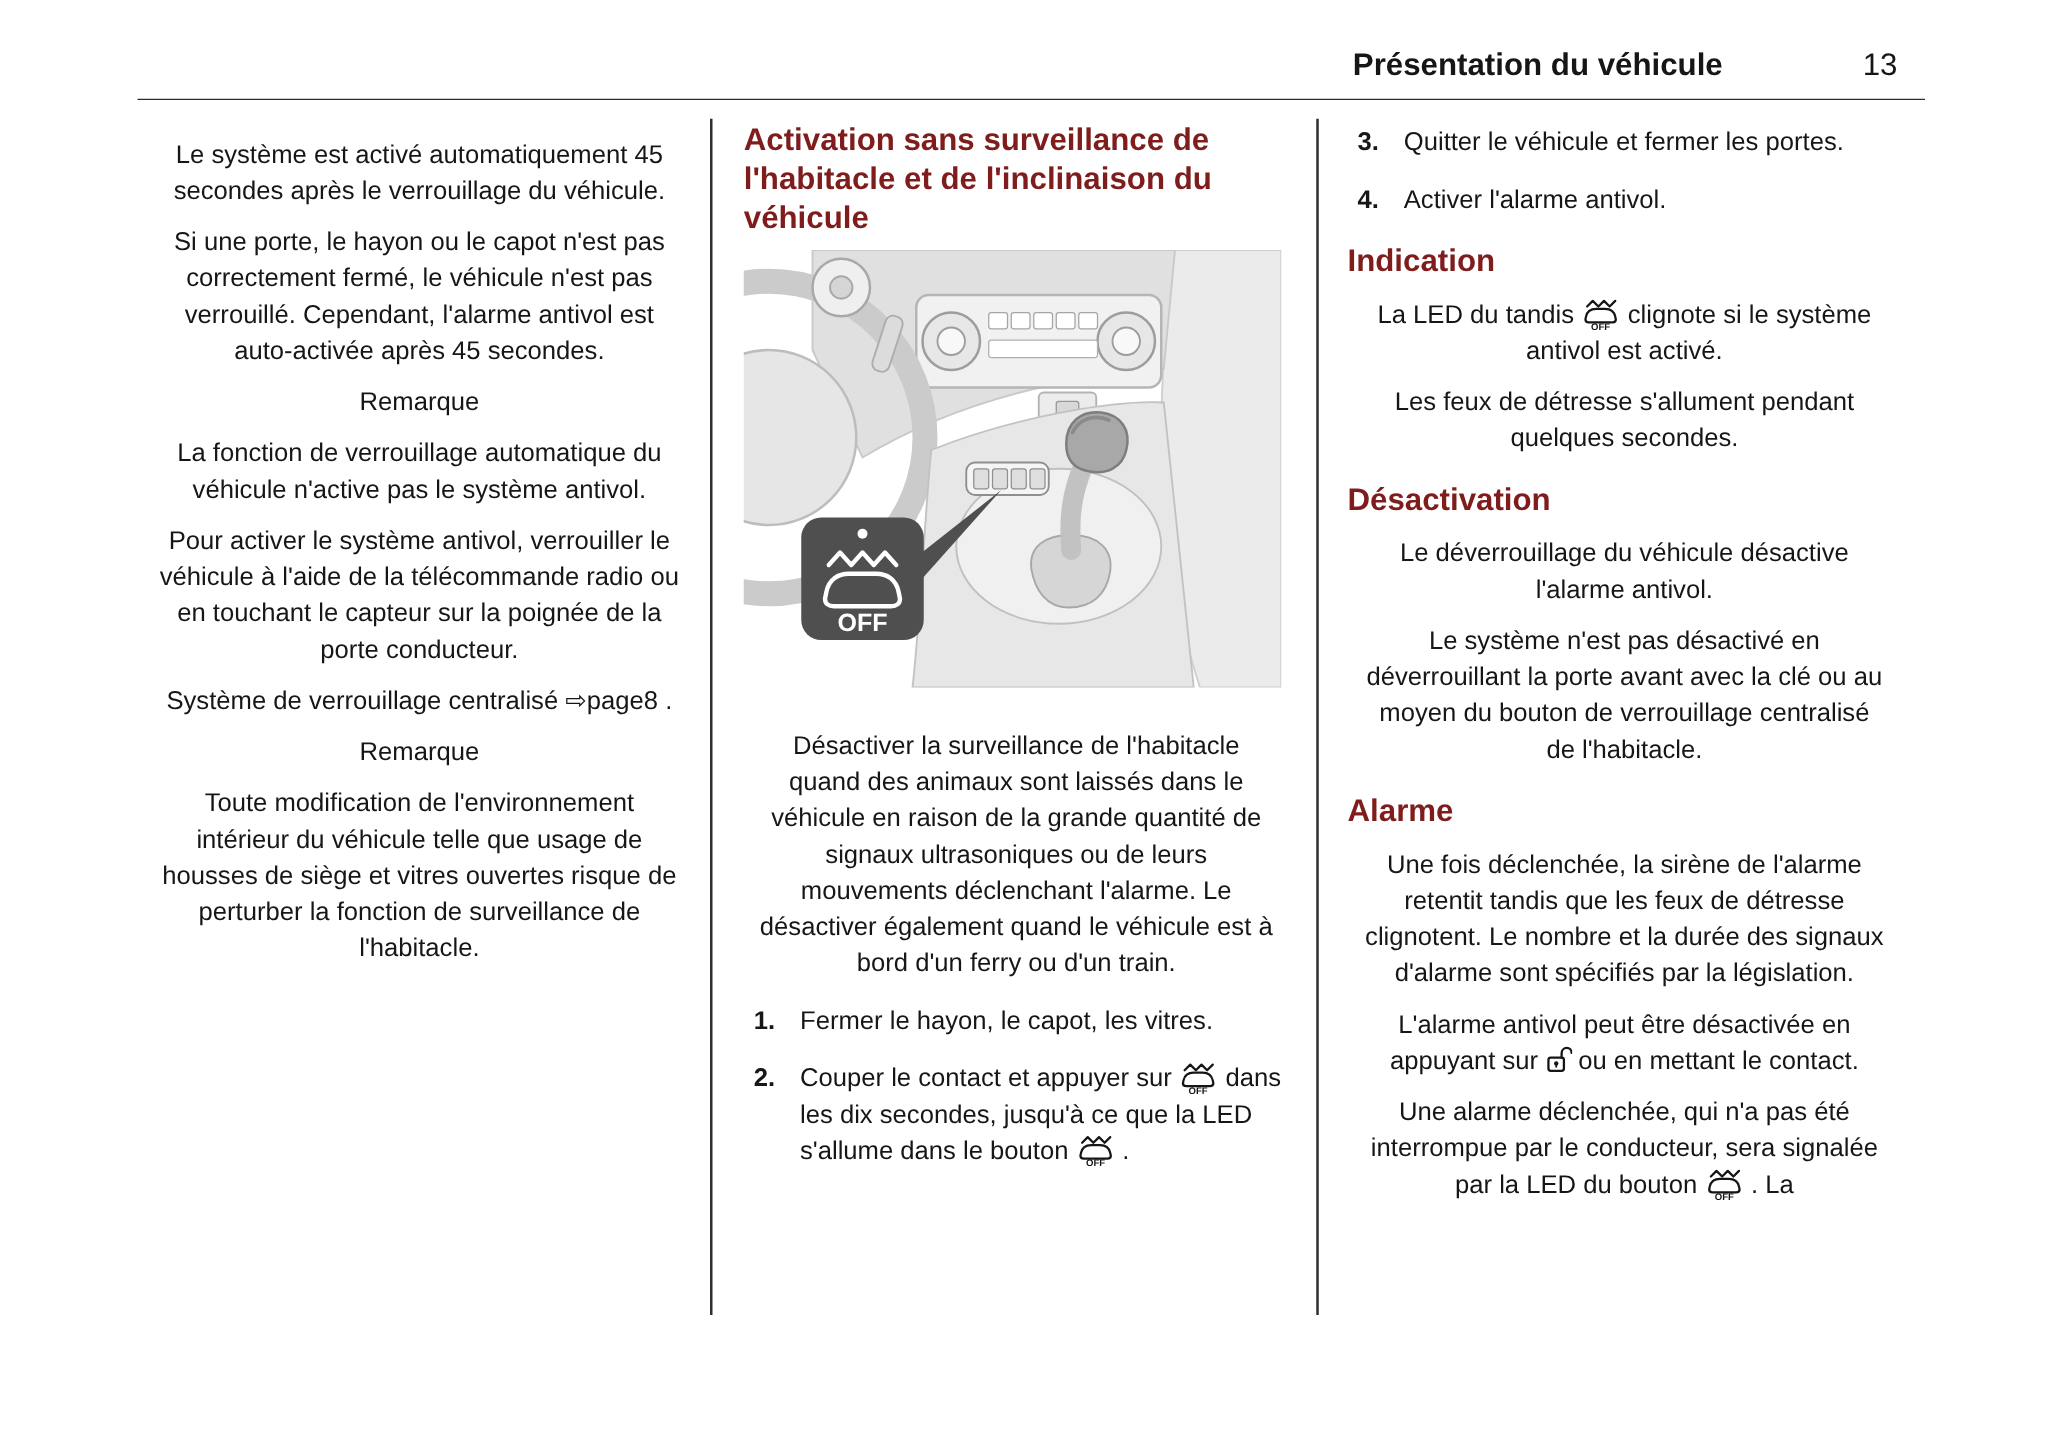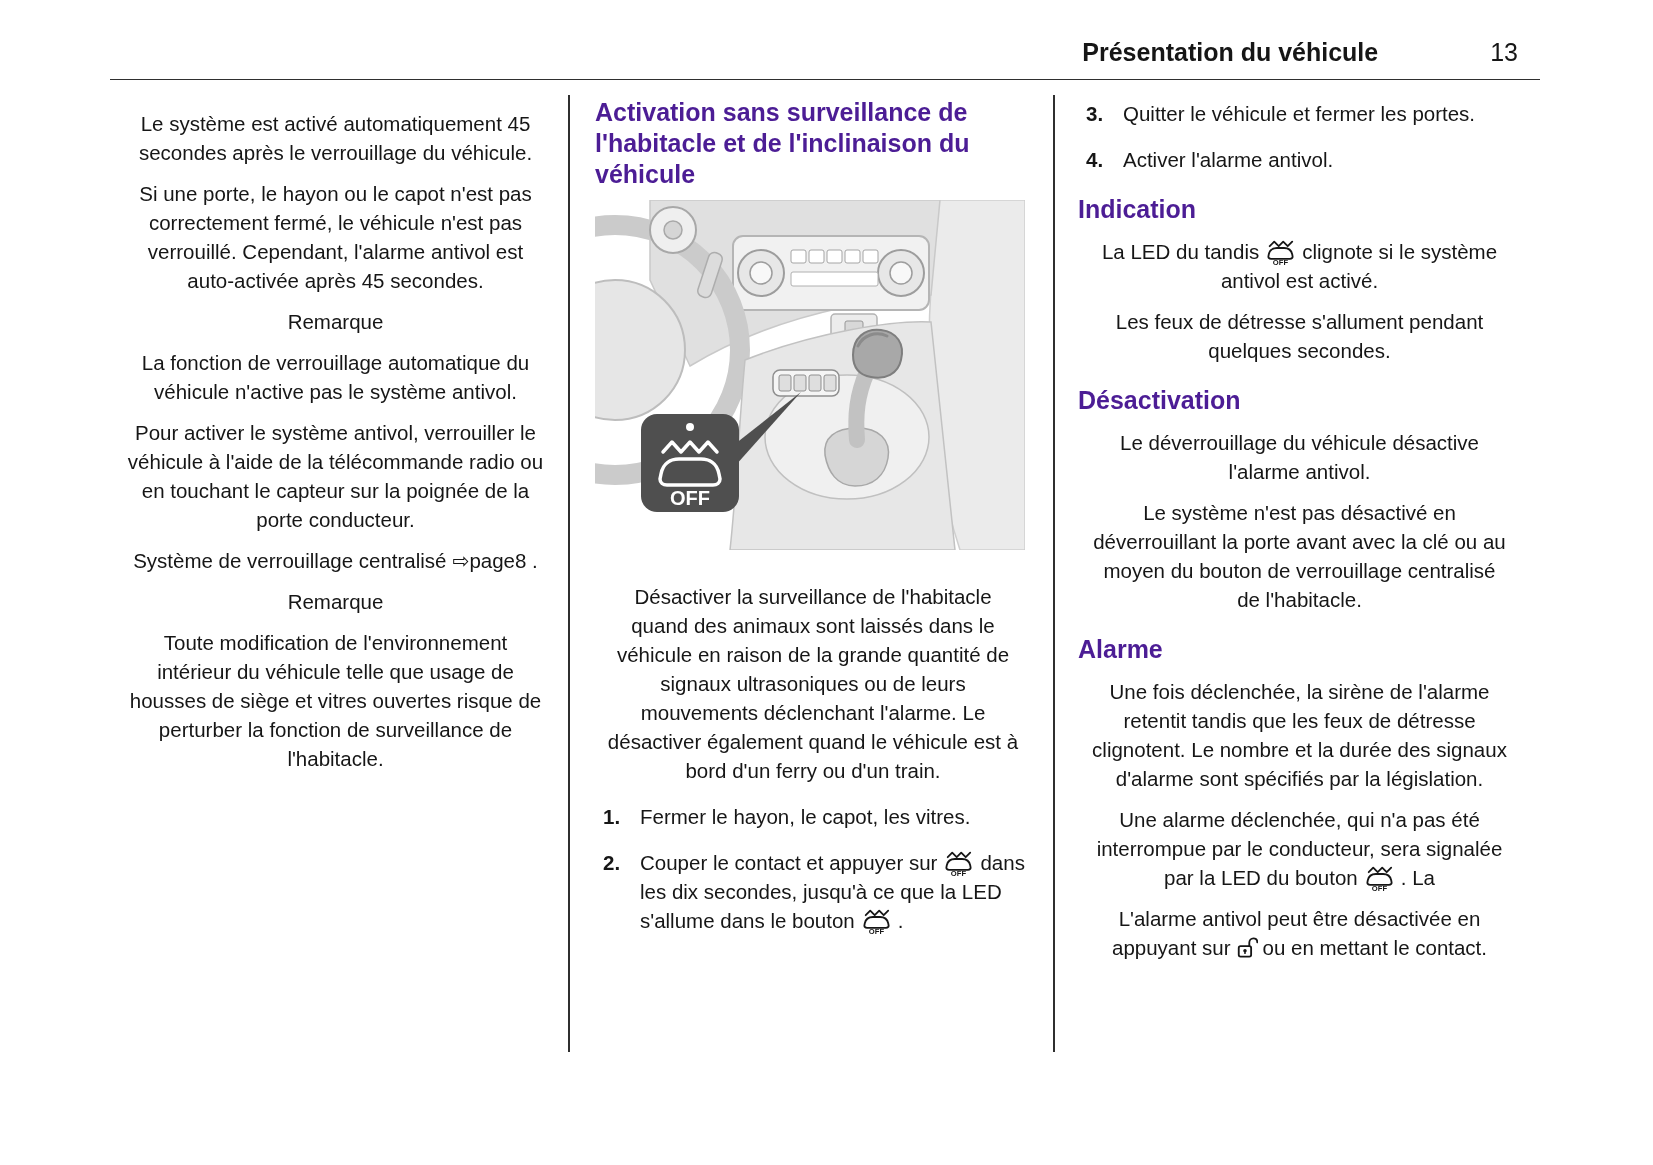--- a/index.html
+++ b/index.html
@@ -21,21 +21,21 @@
   .vdiv { position:absolute; top:95px; width:1.5px; height:957px; background:#2f2f2f; }
   .vdiv.d1 { left:568px; } .vdiv.d2 { left:1053px; }
 
   .col { position:absolute; top:97px; }
   .col1 { left:113px; width:445px; }
   .col2 { left:595px; width:436px; }
   .col3 { left:1078px; width:443px; }
 
   p.p { margin:12px;text-align:center; }
   .note { font-weight:normal; }
-  h2.sec { font-size:25px; line-height:31px; font-weight:bold; color:#4c1d95; }
+  h2.sec { font-size:25px; line-height:31px; font-weight:bold; color:#7f1d1d; }
   .col2 h2.sec { margin-bottom:10px; }
   .col3 h2.sec { margin-top:20px; margin-bottom:9px; }
 
   .figure { display:block; width:430px; height:350px; margin:6px 0 32px 0; }
 
   .li { display:flex; margin-top:17px; padding-left:8px; }
   .li.first { margin-top:2px; }
   .li .num { font-weight:bold; flex:0 0 37px; }
   .li .li-text { flex:1; }
 
@@ -182,24 +182,24 @@
     </p>
     <p class="p">Les feux de détresse s'allument pendant quelques secondes.</p>
 
     <h2 class="sec">Désactivation</h2>
     <p class="p">Le déverrouillage du véhicule désactive l'alarme antivol.</p>
     <p class="p">Le système n'est pas désactivé en déverrouillant la porte avant avec la clé ou au moyen du bouton de verrouillage centralisé de l'habitacle.</p>
 
     <h2 class="sec">Alarme</h2>
     <p class="p">Une fois déclenchée, la sirène de l'alarme retentit tandis que les feux de détresse clignotent. Le nombre et la durée des signaux d'alarme sont spécifiés par la législation.</p>
     <p class="p">
+      <span>L'alarme antivol peut être désactivée en appuyant sur</span><svg class="ico ico-unlock">
+          <use href="#sym-unlock"></use>
+        </svg><span>ou en mettant le contact.</span>
+    </p>
+    <p class="p">
       <span>Une alarme déclenchée, qui n'a pas été interrompue par le conducteur, sera signalée par la LED du bouton</span><svg class="ico ico-caroff">
           <use href="#sym-caroff"></use>
         </svg><span>. La</span>
     </p>
-    <p class="p">
-      <span>L'alarme antivol peut être désactivée en appuyant sur</span><svg class="ico ico-unlock">
-          <use href="#sym-unlock"></use>
-        </svg><span>ou en mettant le contact.</span>
-    </p>
   </div>
 
 </div>
 
 </body></html>

